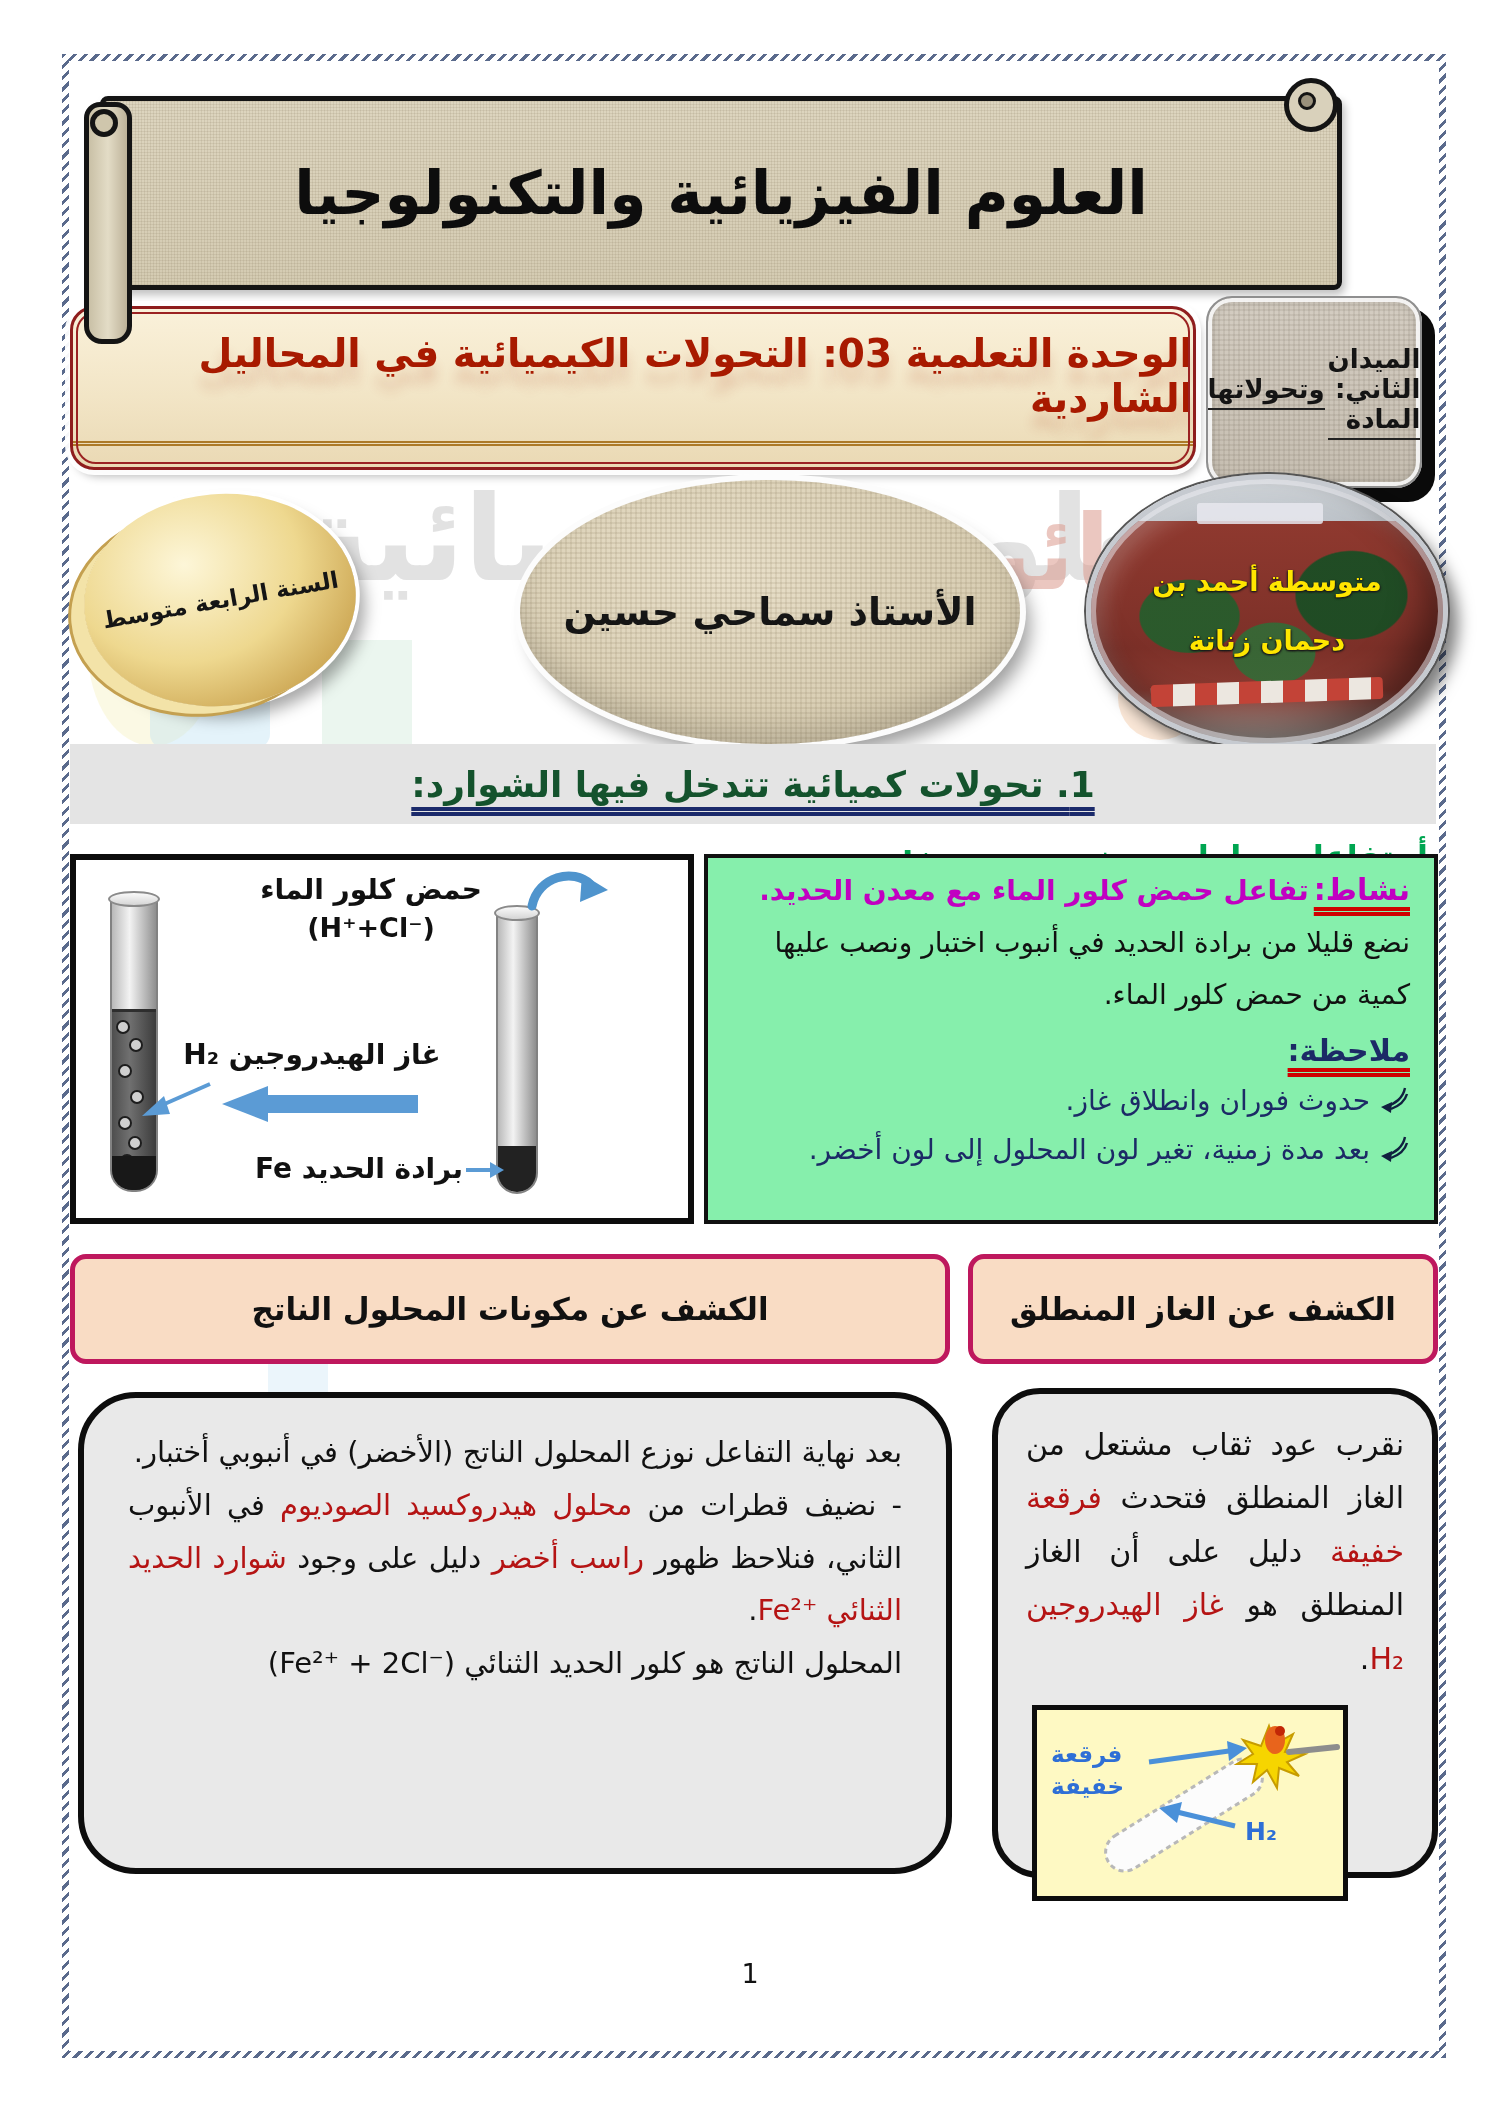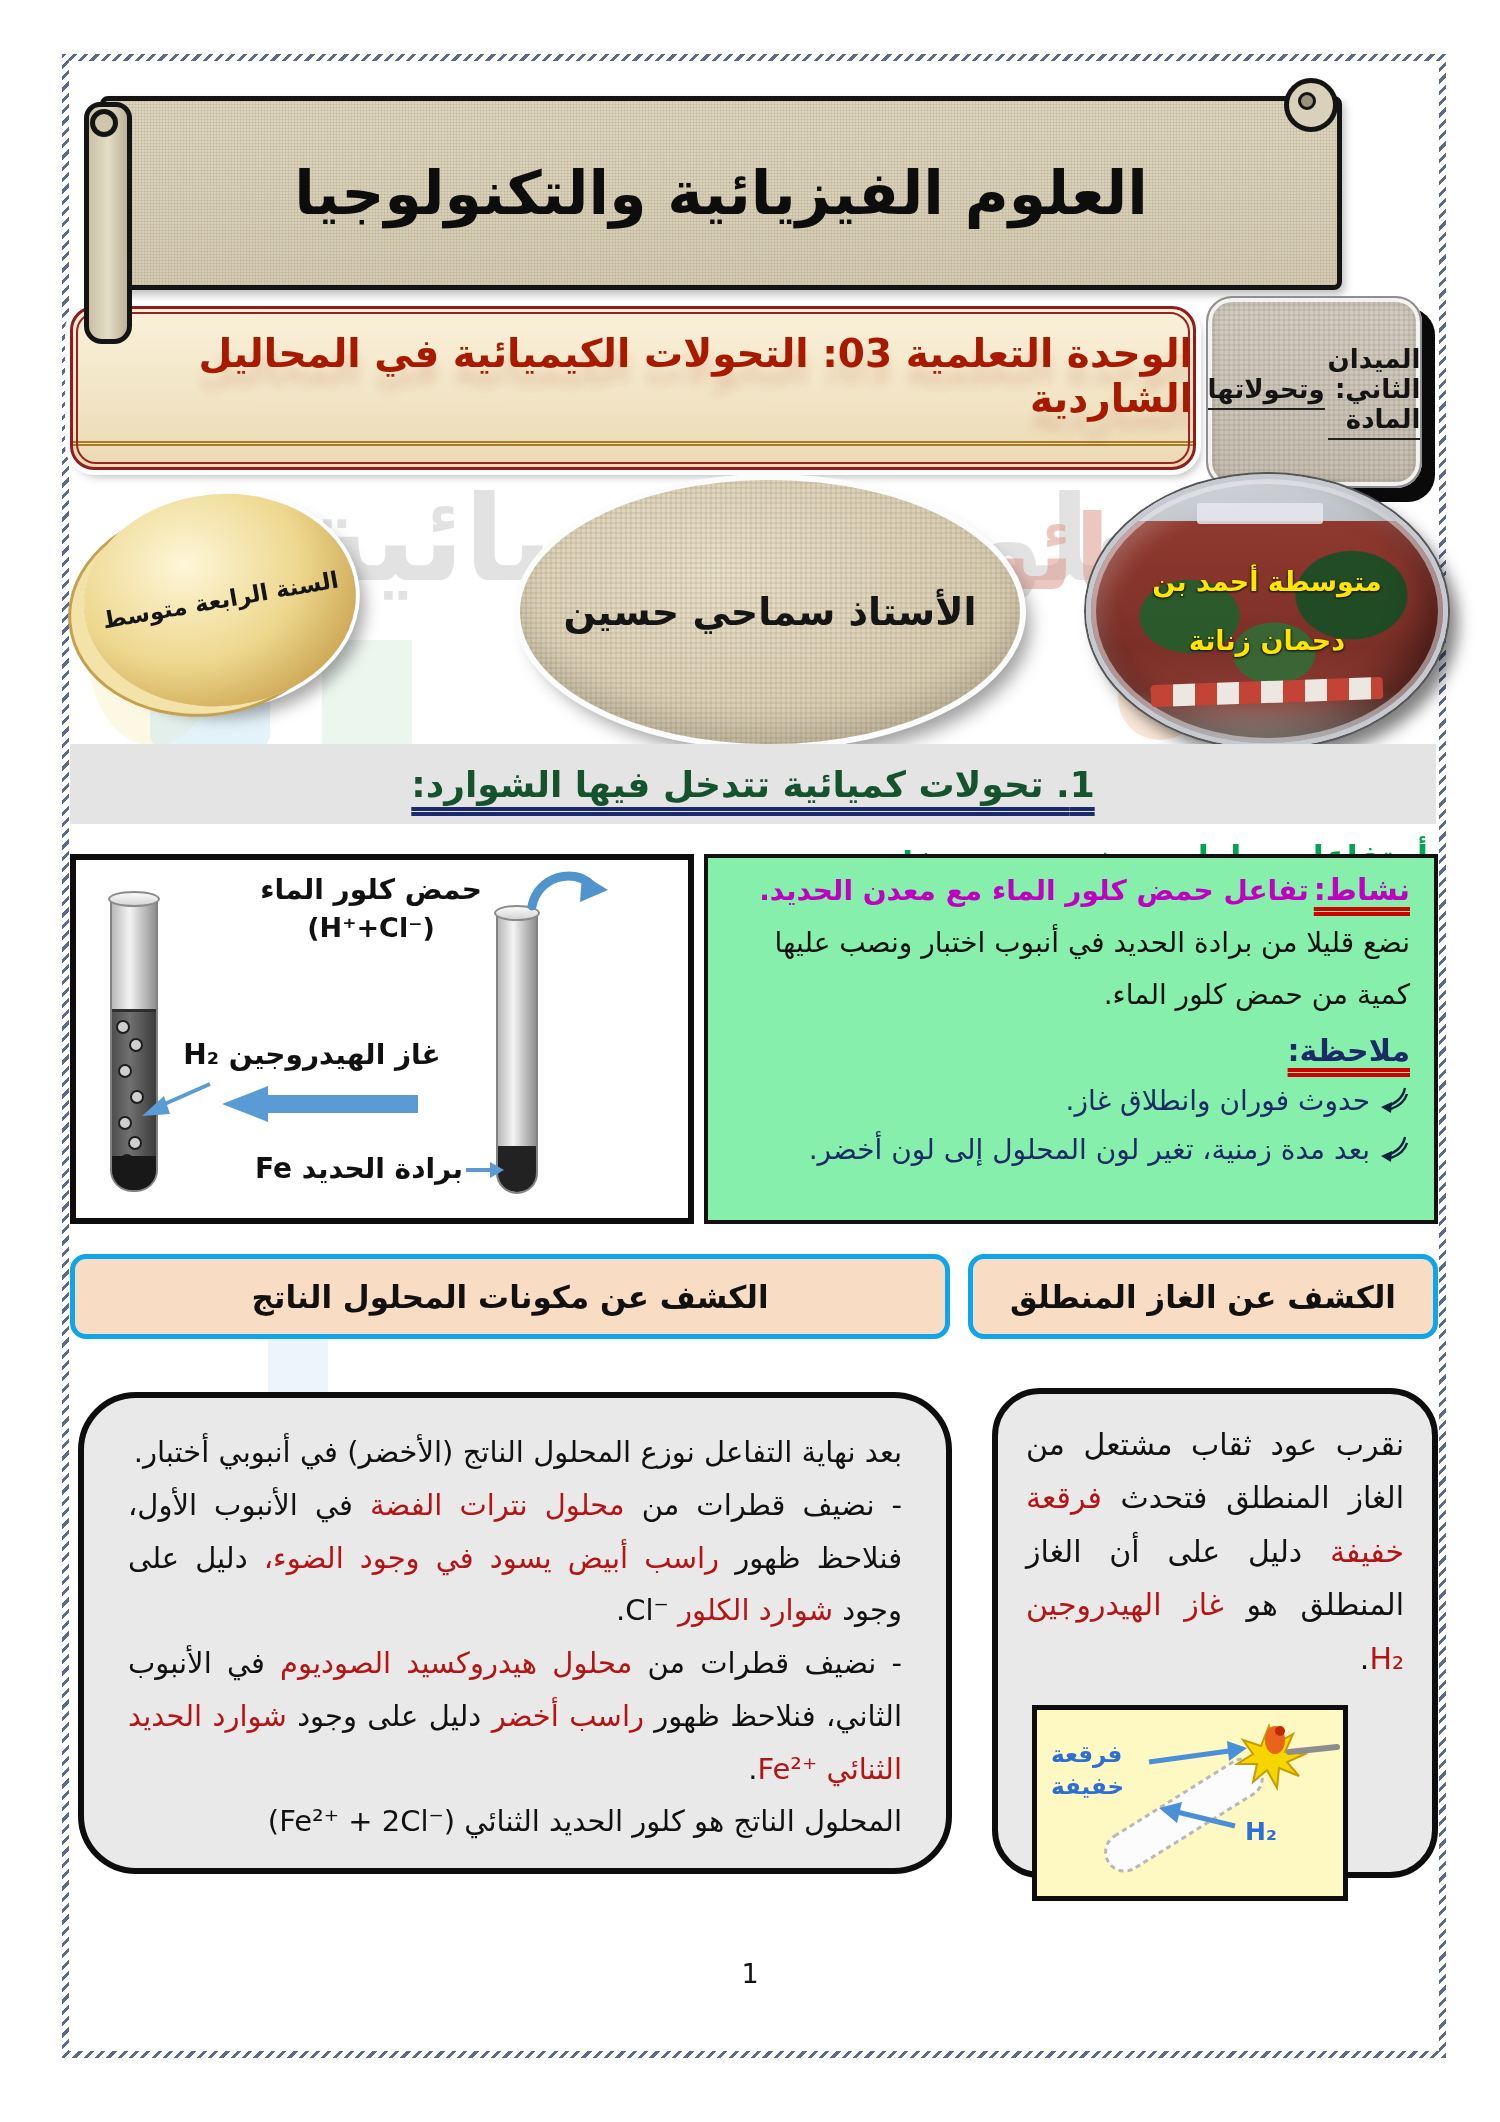--- a/index.html
+++ b/index.html
@@ -129,21 +129,21 @@
   .activity-box p{margin:0;}
   .act-label{color:#c100c1;font-weight:bold;font-size:30px;
           text-decoration:underline double #d00000;text-decoration-thickness:4px;text-underline-offset:7px;}
   .act-title{color:#c100c1;font-weight:bold;font-size:28px;}
   .act-body{font-size:28px;line-height:1.85;margin-top:10px !important;}
   .note-label{display:inline-block;margin-top:12px;color:#1c2a66;font-weight:bold;font-size:30px;
           text-decoration:underline double #d00000;text-decoration-thickness:4px;text-underline-offset:7px;}
   .obs-line{margin-top:16px !important;color:#1c2a66;font-size:28px;display:flex;align-items:center;gap:8px;}
   .bullet-arrow{flex:0 0 auto;}
   
-  .hdr{position:absolute;top:1254px;height:85px;z-index:2;background:#f9dcc4;border:5px solid #0ea5e9;
+  .hdr{position:absolute;top:1254px;height:110px;z-index:2;background:#f9dcc4;border:5px solid #be185d;
        border-radius:16px;display:flex;align-items:center;justify-content:center;
        font-size:31px;font-weight:bold;color:#111;box-sizing:border-box;direction:rtl;}
   .hdr-solution{left:70px;width:880px;}
   .hdr-gas{left:968px;width:470px;}
   
   .content-box{position:absolute;z-index:2;background:#e9e9e9;border:6px solid #0d0d0d;
        box-sizing:border-box;direction:rtl;color:#111;text-align:justify;}
   .box-solution{left:78px;top:1392px;width:874px;height:482px;border-radius:58px;
        padding:28px 44px;font-size:29px;line-height:1.82;}
   .box-solution p{margin:0;}
@@ -295,30 +295,20 @@
 
   <div class="hdr hdr-solution">
     <span>الكشف عن مكونات المحلول الناتج</span>
   </div>
   <div class="hdr hdr-gas">
     <span>الكشف عن الغاز المنطلق</span>
   </div>
 
   <div class="content-box box-solution">
     <p>بعد نهاية التفاعل نوزع المحلول الناتج (الأخضر) في أنبوبي أختبار.</p>
-    <p>
-      <span>-</span>
-      <span>نضيف قطرات من</span>
-      <span class="rd">محلول نترات الفضة</span>
-      <span>في الأنبوب الأول، فنلاحظ ظهور</span>
-      <span class="rd">راسب أبيض يسود في وجود الضوء،</span>
-      <span>دليل على وجود</span>
-      <span class="rd">شوارد الكلور</span>
-      <span class="formula" dir="ltr">Cl⁻</span><span>.</span>
-    </p>
     <p>
       <span>-</span>
       <span>نضيف قطرات من</span>
       <span class="rd">محلول هيدروكسيد الصوديوم</span>
       <span>في الأنبوب الثاني، فنلاحظ ظهور</span>
       <span class="rd">راسب أخضر</span>
       <span>دليل على وجود</span>
       <span class="rd">شوارد الحديد الثنائي</span>
       <span class="rd formula" dir="ltr">Fe²⁺</span><span>.</span>
     </p>

